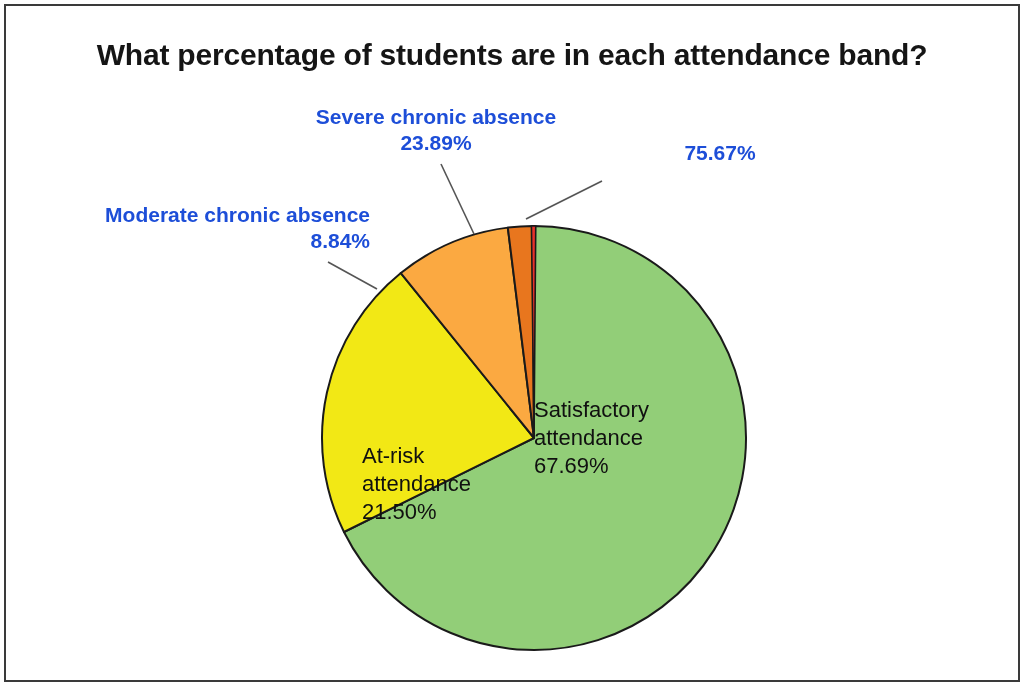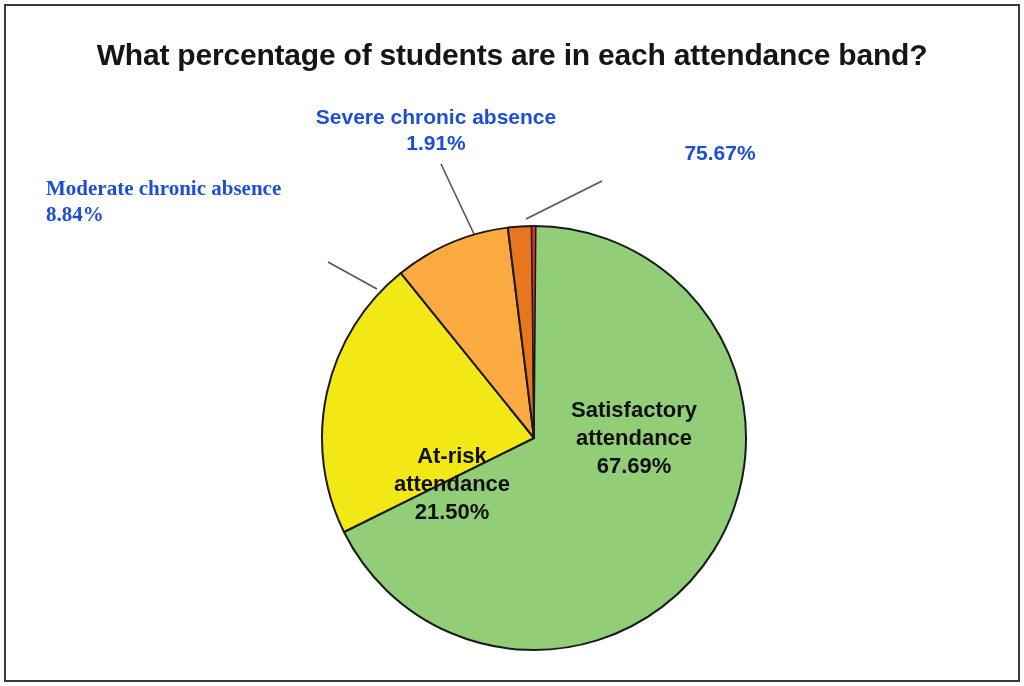--- a/index.html
+++ b/index.html
@@ -52,28 +52,27 @@
     font-size: 21px;
     font-weight: bold;
     color: #1d4ed8;
     line-height: 1.22;
     white-space: nowrap;
   }
   .callout .pct { display: block; }
 
   #label-severe   { left: 296px; top: 104px;  text-align: center; width: 280px; }
   #label-acute    { left: 578px; top: 140px;  text-align: center; width: 284px; }
-  #label-moderate { left: 46px;  top: 176px;  text-align: left; width: 324px; font-family: Liberation Serif, serif; }
+  #label-moderate { left: 46px;  top: 202px;  text-align: right; width: 324px; }
 
   .inner-label {
     position: absolute;
     font-size: 22px;
-    font-weight: bold;
+    font-weight: normal;
     color: #101010;
-    text-align: center;
     line-height: 1.27;
     white-space: nowrap;
   }
   #label-satisfactory { left: 534px; top: 396px; width: 200px; }
   #label-atrisk       { left: 362px; top: 442px; width: 180px; }
 </style>
 </head>
 <body>
 
 <div id="page">
@@ -98,21 +97,21 @@
       <path d="M 534 438 L 531.44 226.02 A 212 212 0 0 1 535.76 226.01 Z" fill="#e8312b" stroke="#1a1a1a" stroke-width="1.6" stroke-linejoin="round"></path>
 
       <line x1="328" y1="262" x2="377" y2="289" stroke="#555555" stroke-width="1.6"></line>
       <line x1="441" y1="164" x2="474" y2="234" stroke="#555555" stroke-width="1.6"></line>
       <line x1="526" y1="219" x2="602" y2="181" stroke="#555555" stroke-width="1.6"></line>
     </svg>
   </div>
 
   <div class="callout" id="label-severe">
     <span>Severe chronic absence</span>
-    <span class="pct">1.91%</span>
+    <span class="pct">23.89%</span>
   </div>
 
   <div class="callout" id="label-acute">
     <span class="pct">75.67%</span>
   </div>
 
   <div class="callout" id="label-moderate">
     <span>Moderate chronic absence</span>
     <span class="pct">8.84%</span>
   </div>

